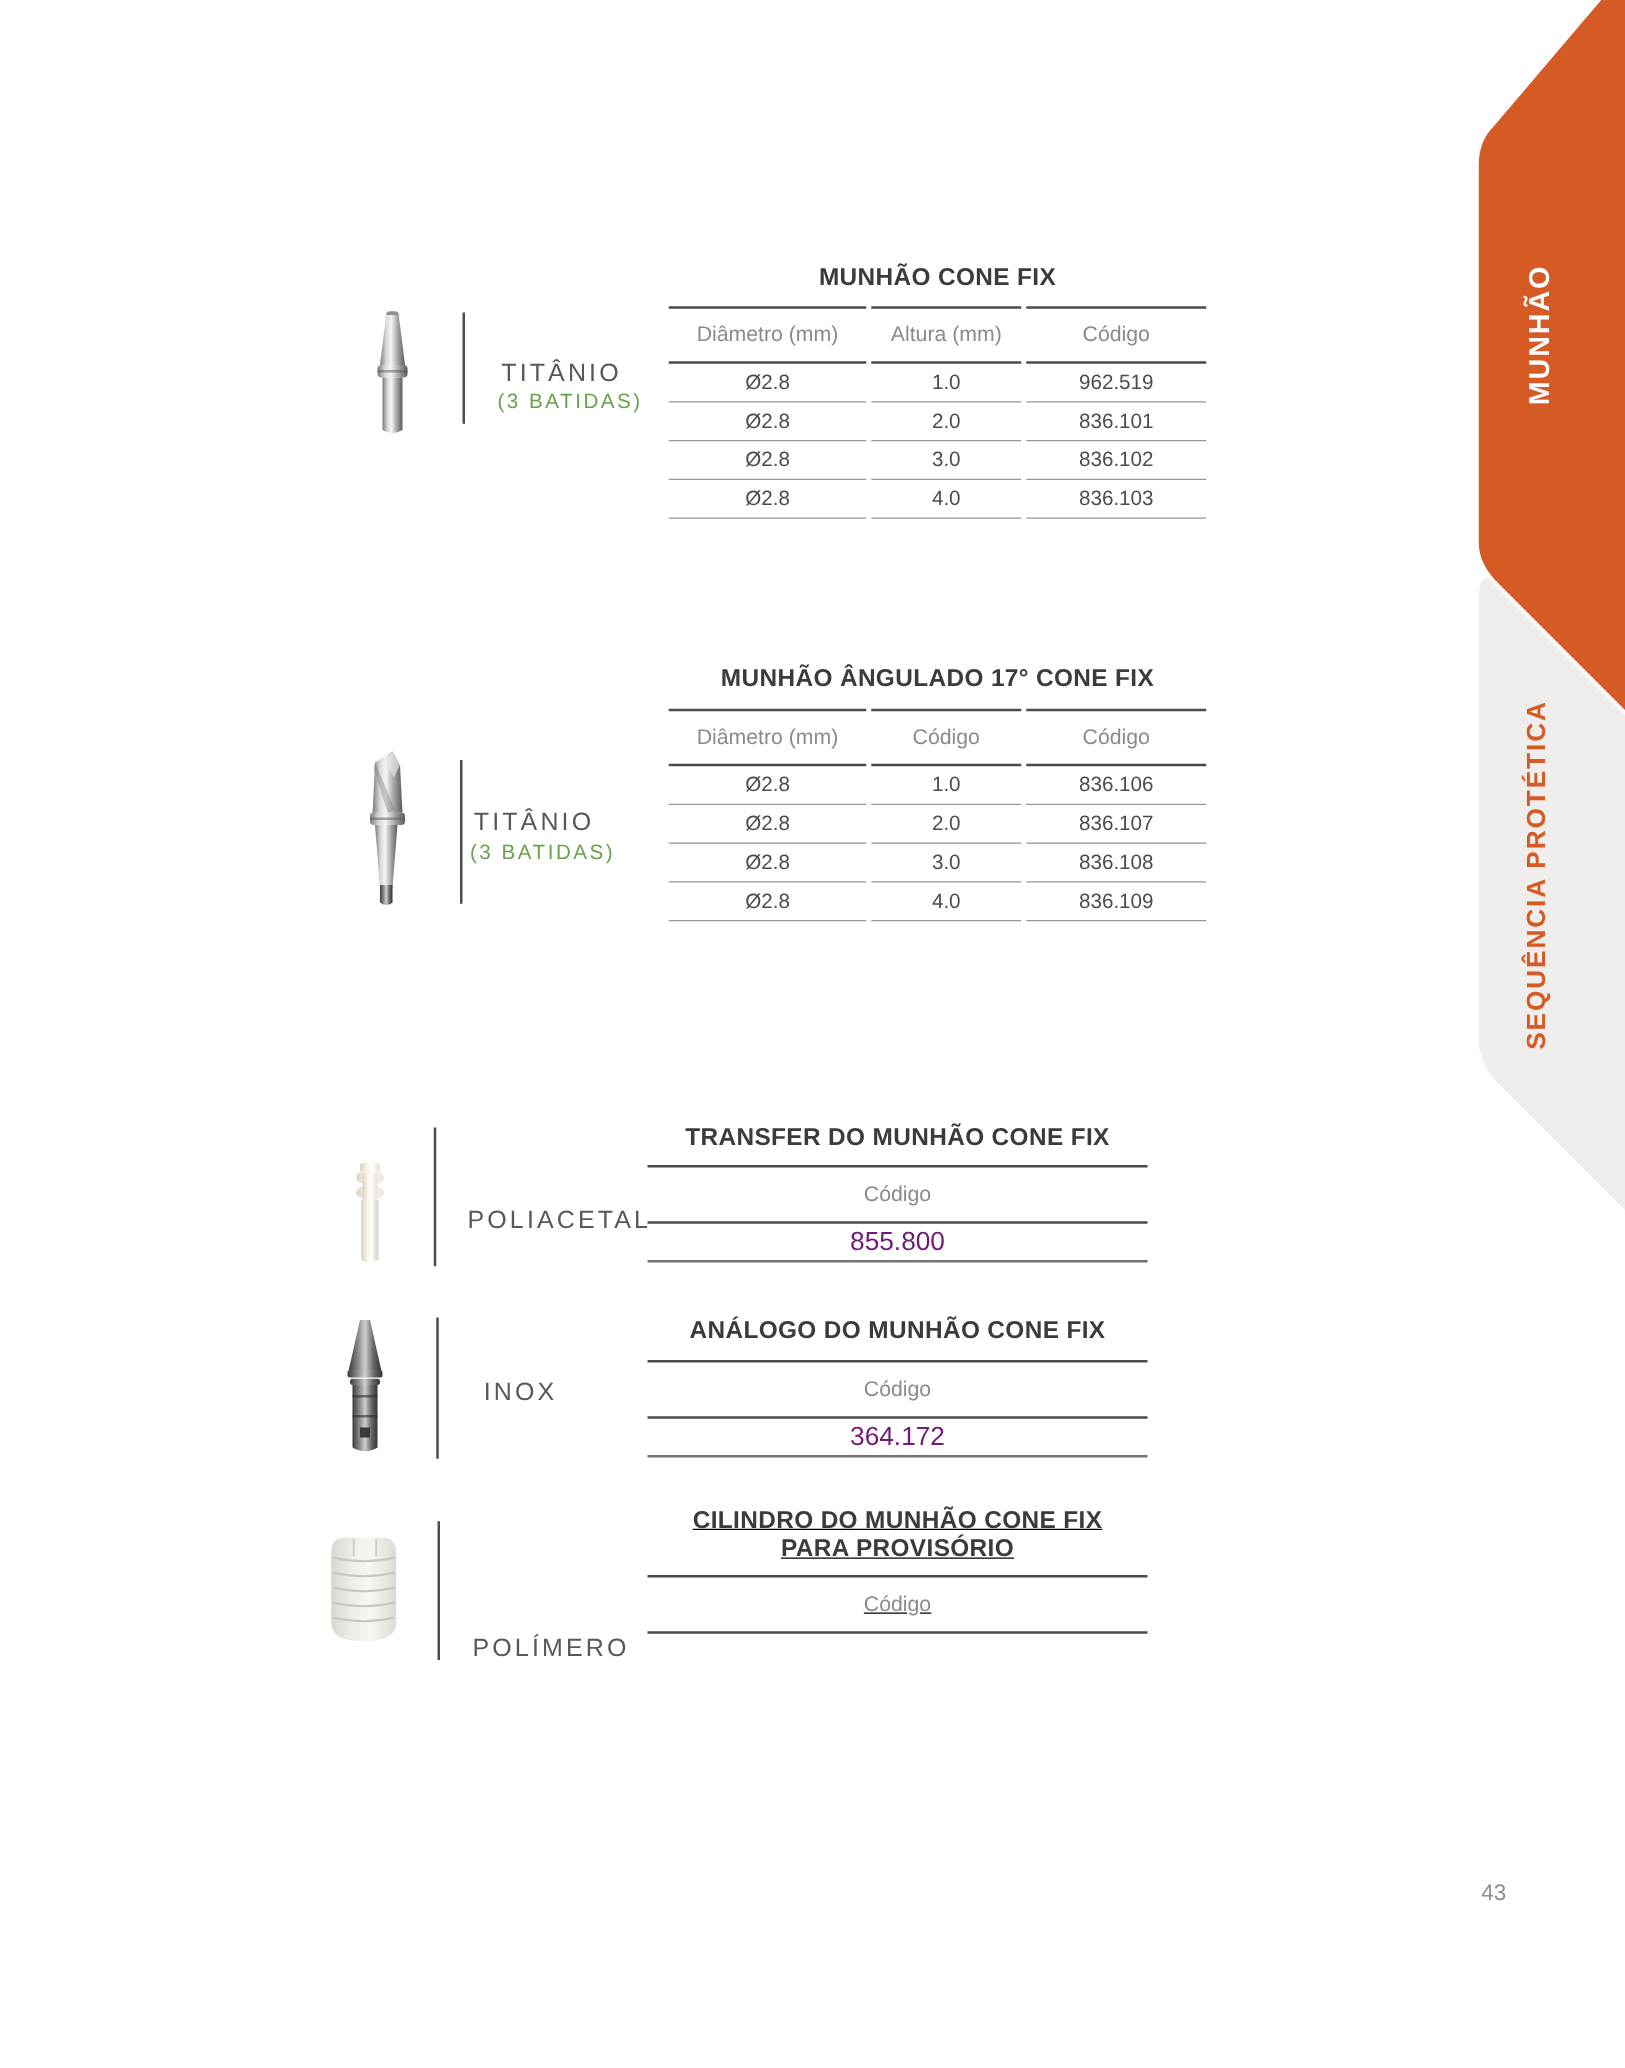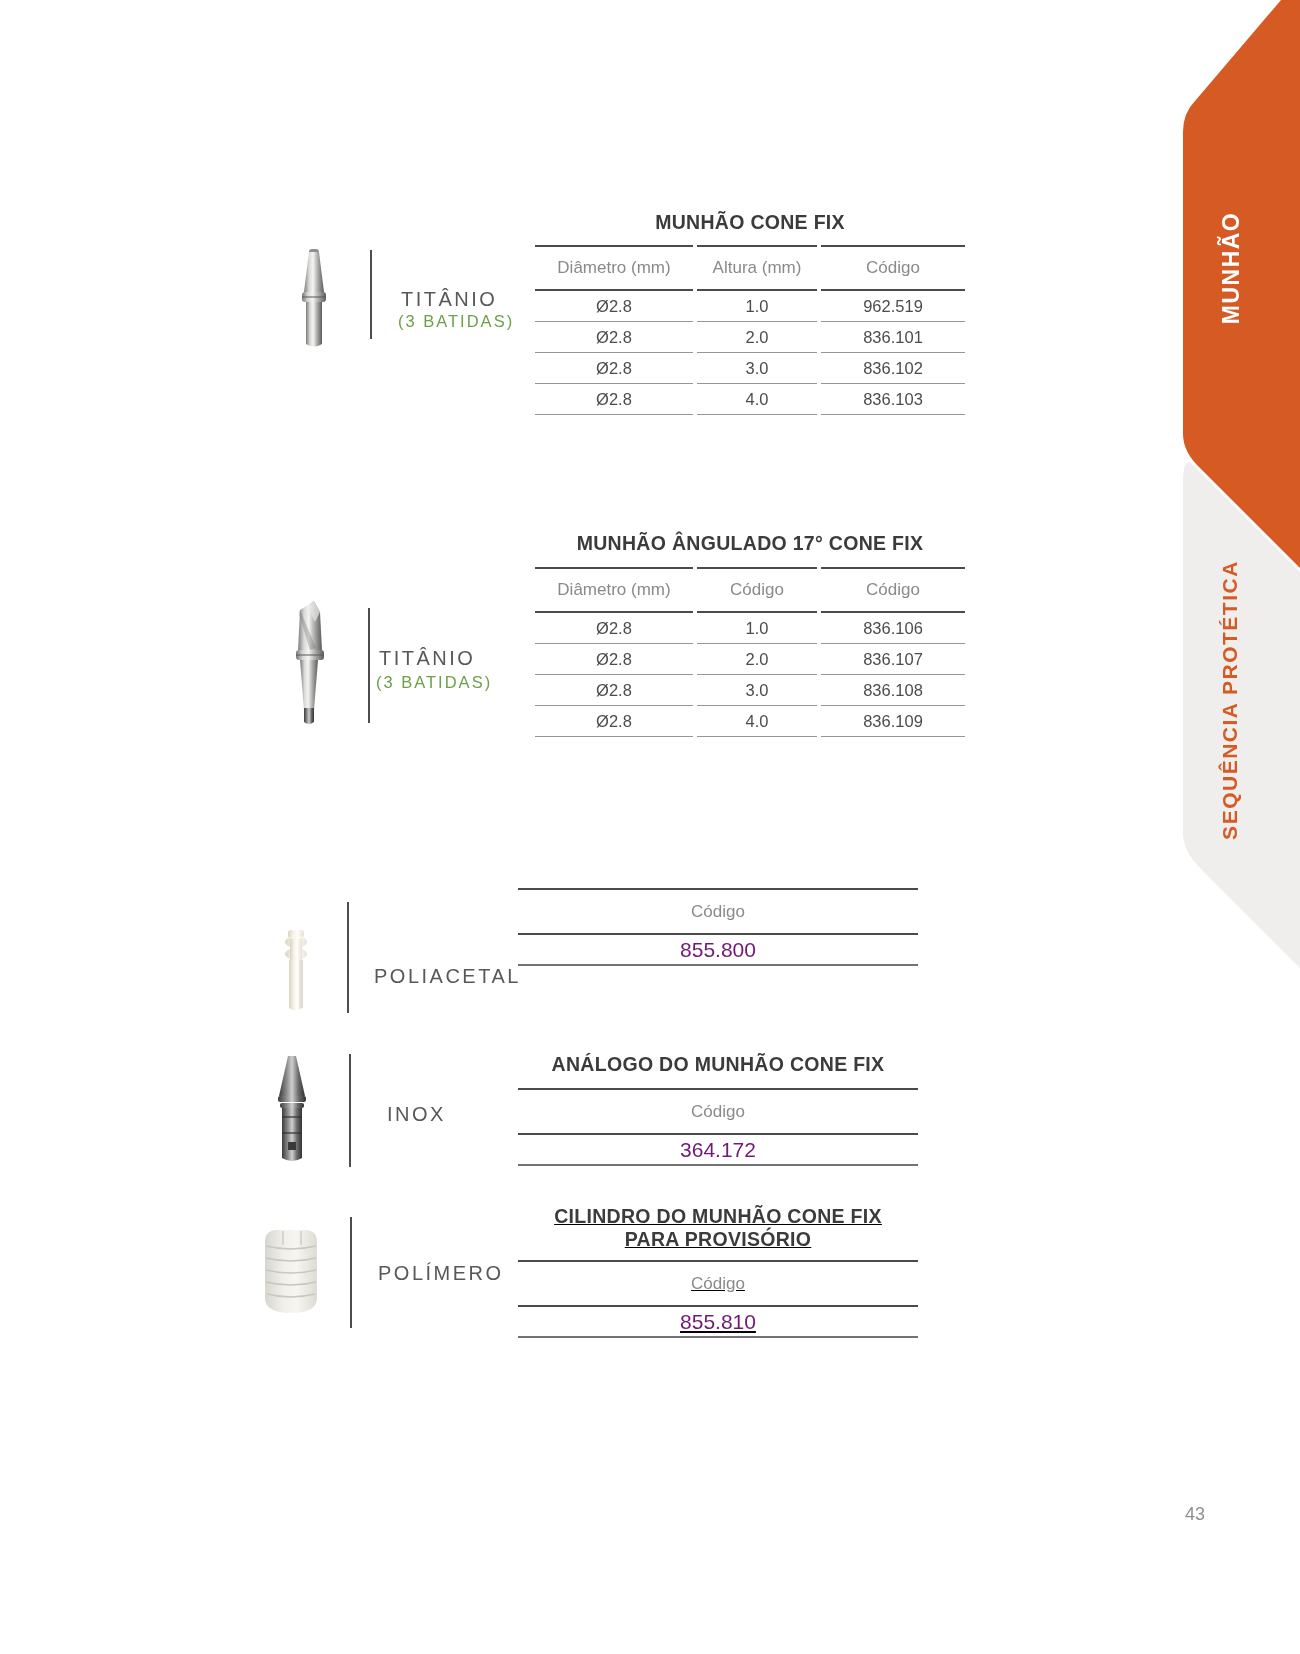--- a/index.html
+++ b/index.html
@@ -23,21 +23,21 @@
   #div2 { left:368px; top:608px; height:115px; }
   #div3 { left:347px; top:902px; height:111px; }
   #div4 { left:349px; top:1054px; height:113px; }
   #div5 { left:350px; top:1217px; height:111px; }
   .mat  { position:absolute; font-size:20px; letter-spacing:2.5px; color:#57585a; }
   .note { position:absolute; font-size:16.5px; letter-spacing:2px; color:#6CA04A; }
   #lbl1m { left:401px; top:288px; }  #lbl1n { left:398px; top:312px; }
   #lbl2m { left:379px; top:647px; }  #lbl2n { left:376px; top:673px; }
   #lbl3  { left:374px; top:965px; }
   #lbl4  { left:387px; top:1103px; }
-  #lbl5  { left:378px; top:1262px; }
+  #lbl5  { left:378px; top:1308px; }
   #prod1 { left:294px; top:248px; }
   #prod2 { left:284px; top:598px; }
   #prod3 { left:277px; top:929px; }
   #prod4 { left:275px; top:1054px; }
   #prod5 { left:261px; top:1226px; }
 
   
   .tblwrap { position:absolute; }
   .tbl-title { display:flex; flex-direction:column; align-items:center; justify-content:center;
                font-weight:bold; font-size:19.5px; color:#3b3b3b; letter-spacing:0.3px;
@@ -213,20 +213,23 @@
       <div class="c">Ø2.8</div>
       <div class="c">3.0</div>
       <div class="c">836.108</div>
       <div class="c">Ø2.8</div>
       <div class="c">4.0</div>
       <div class="c">836.109</div>
     </div>
   </div>
 
   <div class="tblwrap" id="table3">
+    <div class="tbl-title">
+      <span>TRANSFER DO MUNHÃO CONE FIX</span>
+    </div>
     <div class="t1">
       <div class="h">Código</div>
       <div class="c">855.800</div>
     </div>
   </div>
 
   <div class="tblwrap" id="table4">
     <div class="tbl-title">
       <span>ANÁLOGO DO MUNHÃO CONE FIX</span>
     </div>
@@ -236,19 +239,18 @@
     </div>
   </div>
 
   <div class="tblwrap" id="table5">
     <div class="tbl-title">
       <span>CILINDRO DO MUNHÃO CONE FIX</span>
       <span>PARA PROVISÓRIO</span>
     </div>
     <div class="t1">
       <div class="h">Código</div>
-      <div class="c">855.810</div>
     </div>
   </div>
 
   <div id="pagenum">43</div>
 
 </div>
 
 </body></html>

